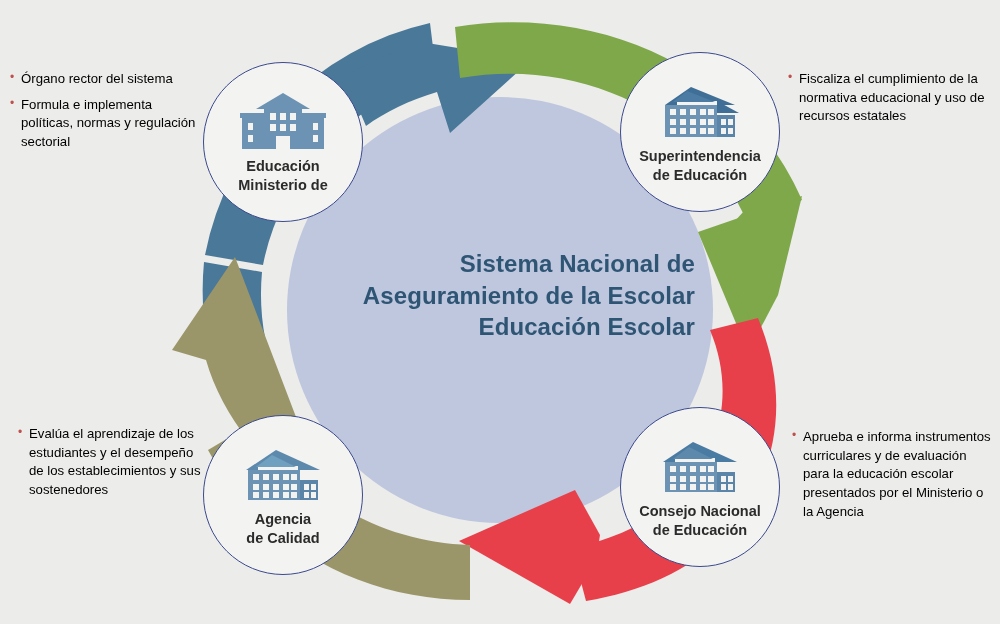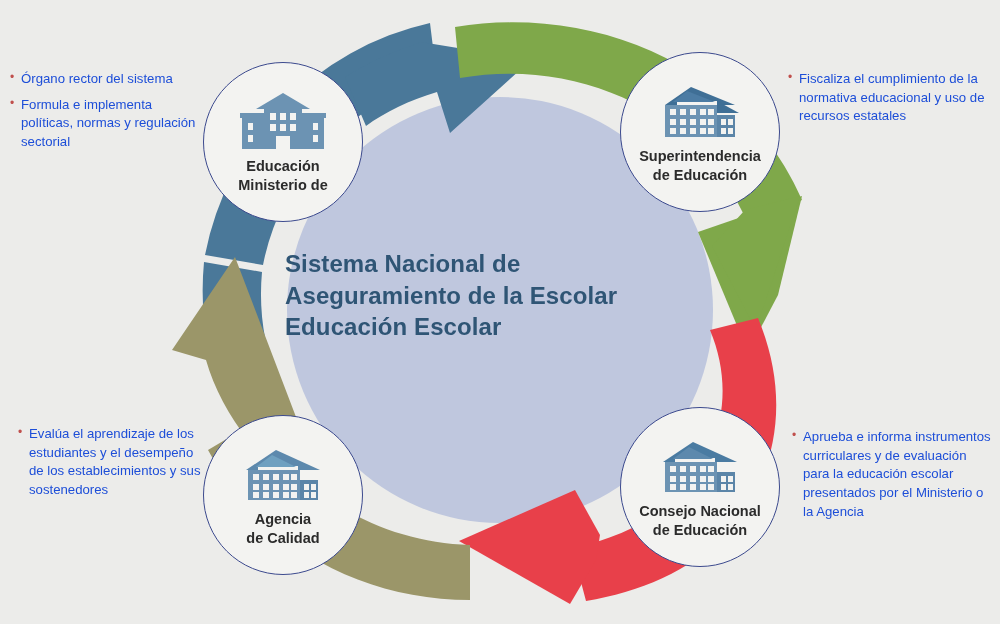--- a/index.html
+++ b/index.html
@@ -25,21 +25,21 @@
     width: 1000px;
     height: 624px;
   }
 
   
   .center-title {
     position: absolute;
     left: 285px;
     top: 248px;
     width: 410px;
-    text-align: left;
+    text-align: right;
     color: #2f5575;
     font-size: 24px;
     font-weight: bold;
     line-height: 1.32;
     letter-spacing: 0.1px;
   }
   .center-title .tline { display: block; }
 
   
   .node {
@@ -73,21 +73,21 @@
   .node .node-label .lline { display: block; }
 
   #node-ministerio   { left: 203px; top: 62px; }
   #node-superintendencia { left: 620px; top: 52px; }
   #node-consejo      { left: 620px; top: 407px; }
   #node-agencia      { left: 203px; top: 415px; }
 
   
   .bullets {
     position: absolute;
-    color: #1d4ed8;
+    color: #000000;
     font-size: 13.2px;
     line-height: 1.42;
   }
   .bullets .bullet {
     position: relative;
     padding-left: 11px;
     margin-bottom: 7px;
   }
   .bullets .bullet:last-child { margin-bottom: 0; }
   .bullets .bullet::before {

